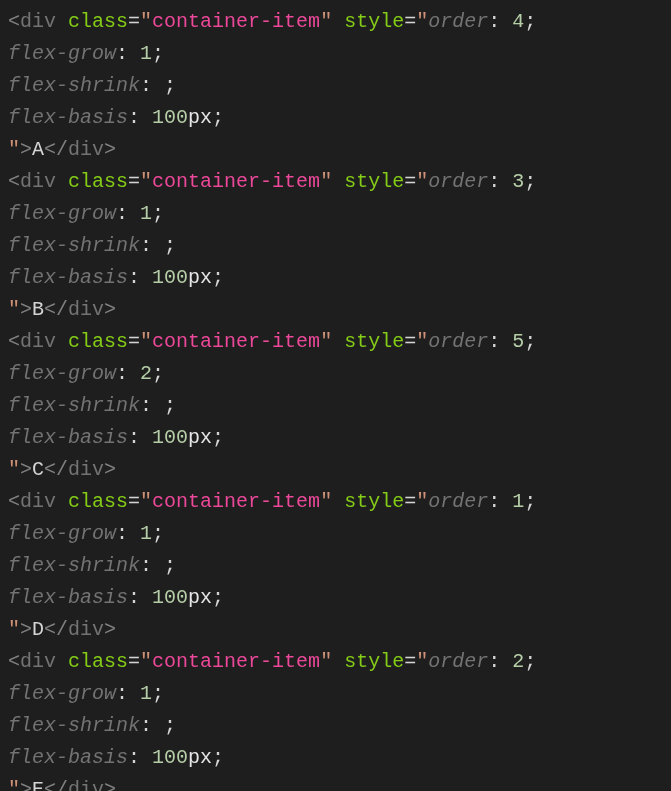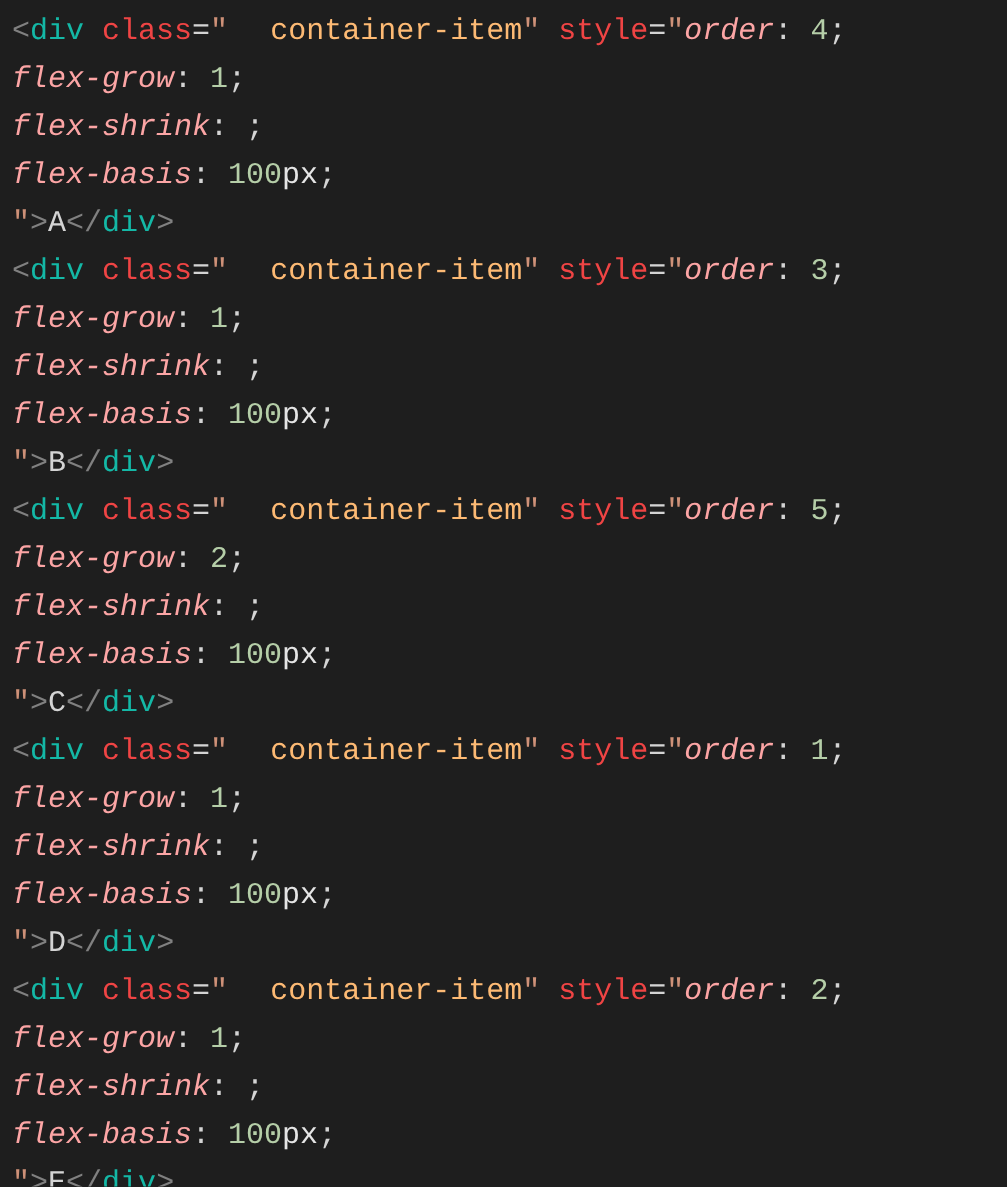--- a/index.html
+++ b/index.html
@@ -14,26 +14,26 @@
     margin: 0;
     padding: 6px 8px;
     font-family: Consolas, "Courier New", monospace;
     font-size: 20px;
     line-height: 32px;
     color: #d4d4d4;
     white-space: pre-wrap;
     word-break: break-all;
   }
   .p-gray   { color: #808080; }       
-  .p-tag    { color: #14b8a6; }       
-  .p-attr   { color: #ef4444; }       
+  .p-tag    { color: #737373; }       
+  .p-attr   { color: #84cc16; }       
   .p-eq     { color: #d4d4d4; }       
   .p-str    { color: #ce9178; }       
-  .p-class  { color: #fdba74; margin-left: 28px; }       
-  .p-prop   { color: #fca5a5; font-style: italic; } 
+  .p-class  { color: #ec4899; }       
+  .p-prop   { color: #737373; font-style: italic; } 
   .p-num    { color: #b5cea8; }       
   .p-unit   { color: #e5e5e5; }       
   .p-colon  { color: #d4d4d4; }
   .p-semi   { color: #d4d4d4; }
   .p-text   { color: #d4d4d4; }       
 </style>
 </head>
 <body>
 
 <pre class="code" id="code"><span class="p-gray">&lt;</span><span class="p-tag">div</span> <span class="p-attr">class</span><span class="p-eq">=</span><span class="p-str">"</span><span class="p-class">container-item</span><span class="p-str">"</span> <span class="p-attr">style</span><span class="p-eq">=</span><span class="p-str">"</span><span class="p-prop">order</span><span class="p-colon">:</span> <span class="p-num">4</span><span class="p-semi">;</span>

